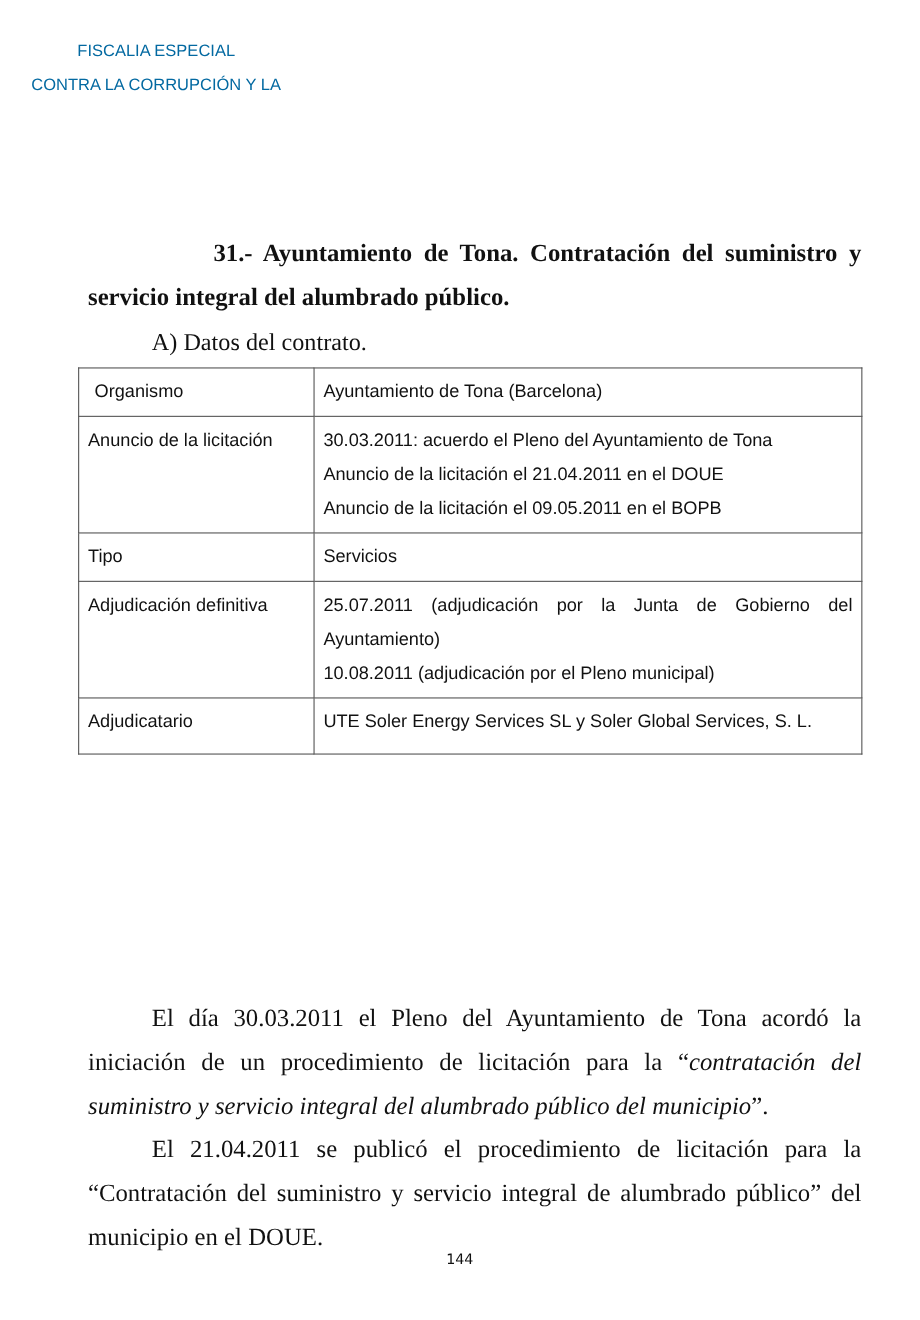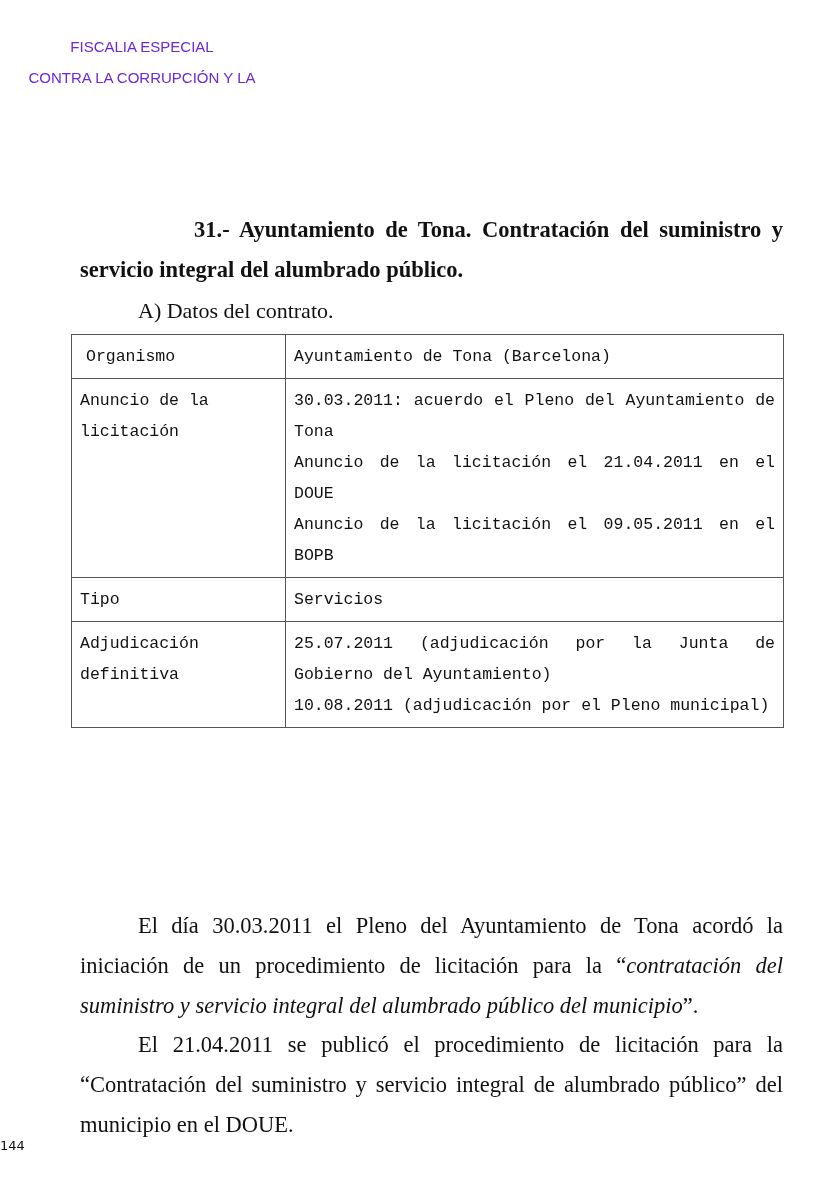--- a/index.html
+++ b/index.html
@@ -15,21 +15,21 @@
       color: #111111;
     }
     .header {
       position: absolute;
       left: 0;
       top: 36px;
       width: 284px;
       font-family: "Liberation Sans", sans-serif;
       font-size: 15px;
       text-align: center;
-      color: #6d28d9;
+      color: #0369a1;
     }
     .header div {
       height: 31px;
       line-height: 22px;
     }
     .section-title {
       position: absolute;
       left: 80px;
       top: 210px;
       width: 703px;
@@ -51,21 +51,21 @@
       font-family: "Liberation Serif", serif;
       font-size: 22px;
       line-height: 34px;
     }
     table.contract {
       position: absolute;
       left: 71px;
       top: 334px;
       width: 713px;
       border-collapse: collapse;
-      font-family: Liberation Mono, monospace;
+      font-family: Liberation Sans, sans-serif;
       font-size: 16.5px;
       color: #111;
     }
     table.contract td {
       border: 1.2px solid #555;
       vertical-align: top;
       padding: 6px 8px 6px 8px;
       line-height: 31px;
     }
     table.contract td.label {
@@ -101,21 +101,21 @@
       width: 58px;
     }
     .para1 { top: 906px; }
     .para2 { top: 1025px; }
     .para em { font-style: italic; }
     .page-number {
       position: absolute;
       left: 0;
       width: 836px;
       top: 1138px;
-      text-align: left;
+      text-align: center;
       font-family: "DejaVu Sans", sans-serif;
       font-size: 13px;
       color: #111;
     }
   </style>
 </head>
 <body>
 
 <div class="header">
   <div>FISCALIA ESPECIAL</div>
@@ -148,20 +148,26 @@
         <div>Servicios</div>
       </td>
     </tr>
     <tr class="row-adjudicacion">
       <td class="label">Adjudicación definitiva</td>
       <td class="value">
         <div>25.07.2011 (adjudicación por la Junta de Gobierno del Ayuntamiento)</div>
         <div>10.08.2011 (adjudicación por el Pleno municipal)</div>
       </td>
     </tr>
+    <tr class="row-adjudicatario">
+      <td class="label">Adjudicatario</td>
+      <td class="value">
+        <div>UTE Soler Energy Services SL y Soler Global Services, S. L.</div>
+      </td>
+    </tr>
   </tbody>
 </table>
 
 <div class="para para1"><span class="indent"></span><span>El día 30.03.2011 el Pleno del Ayuntamiento de Tona acordó la iniciación de un procedimiento de licitación para la “</span><em>contratación del suministro y servicio integral del alumbrado público del municipio</em><span>”.</span></div>
 
 <div class="para para2"><span class="indent"></span><span>El 21.04.2011 se publicó el procedimiento de licitación para la “Contratación del suministro y servicio integral de alumbrado público” del municipio en el DOUE.</span></div>
 
 <div class="page-number">144</div>
 
 </body></html>

